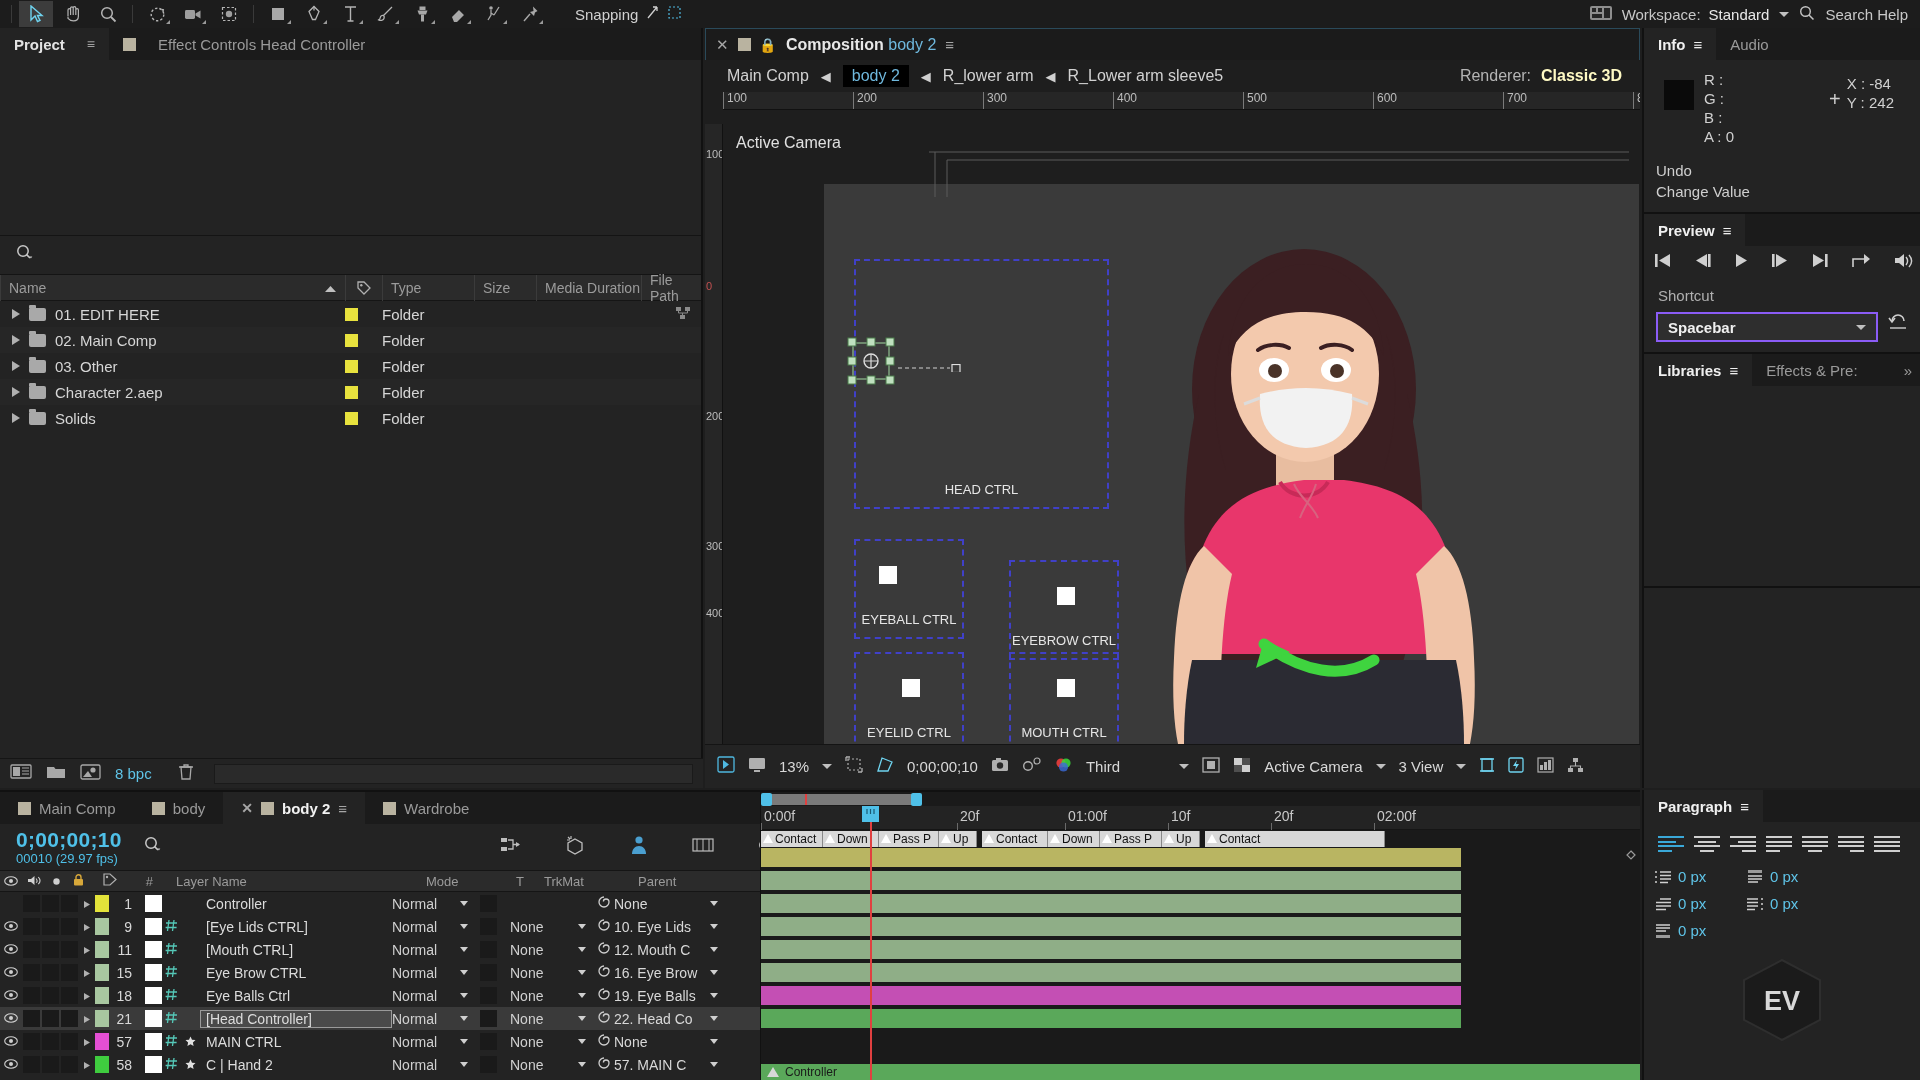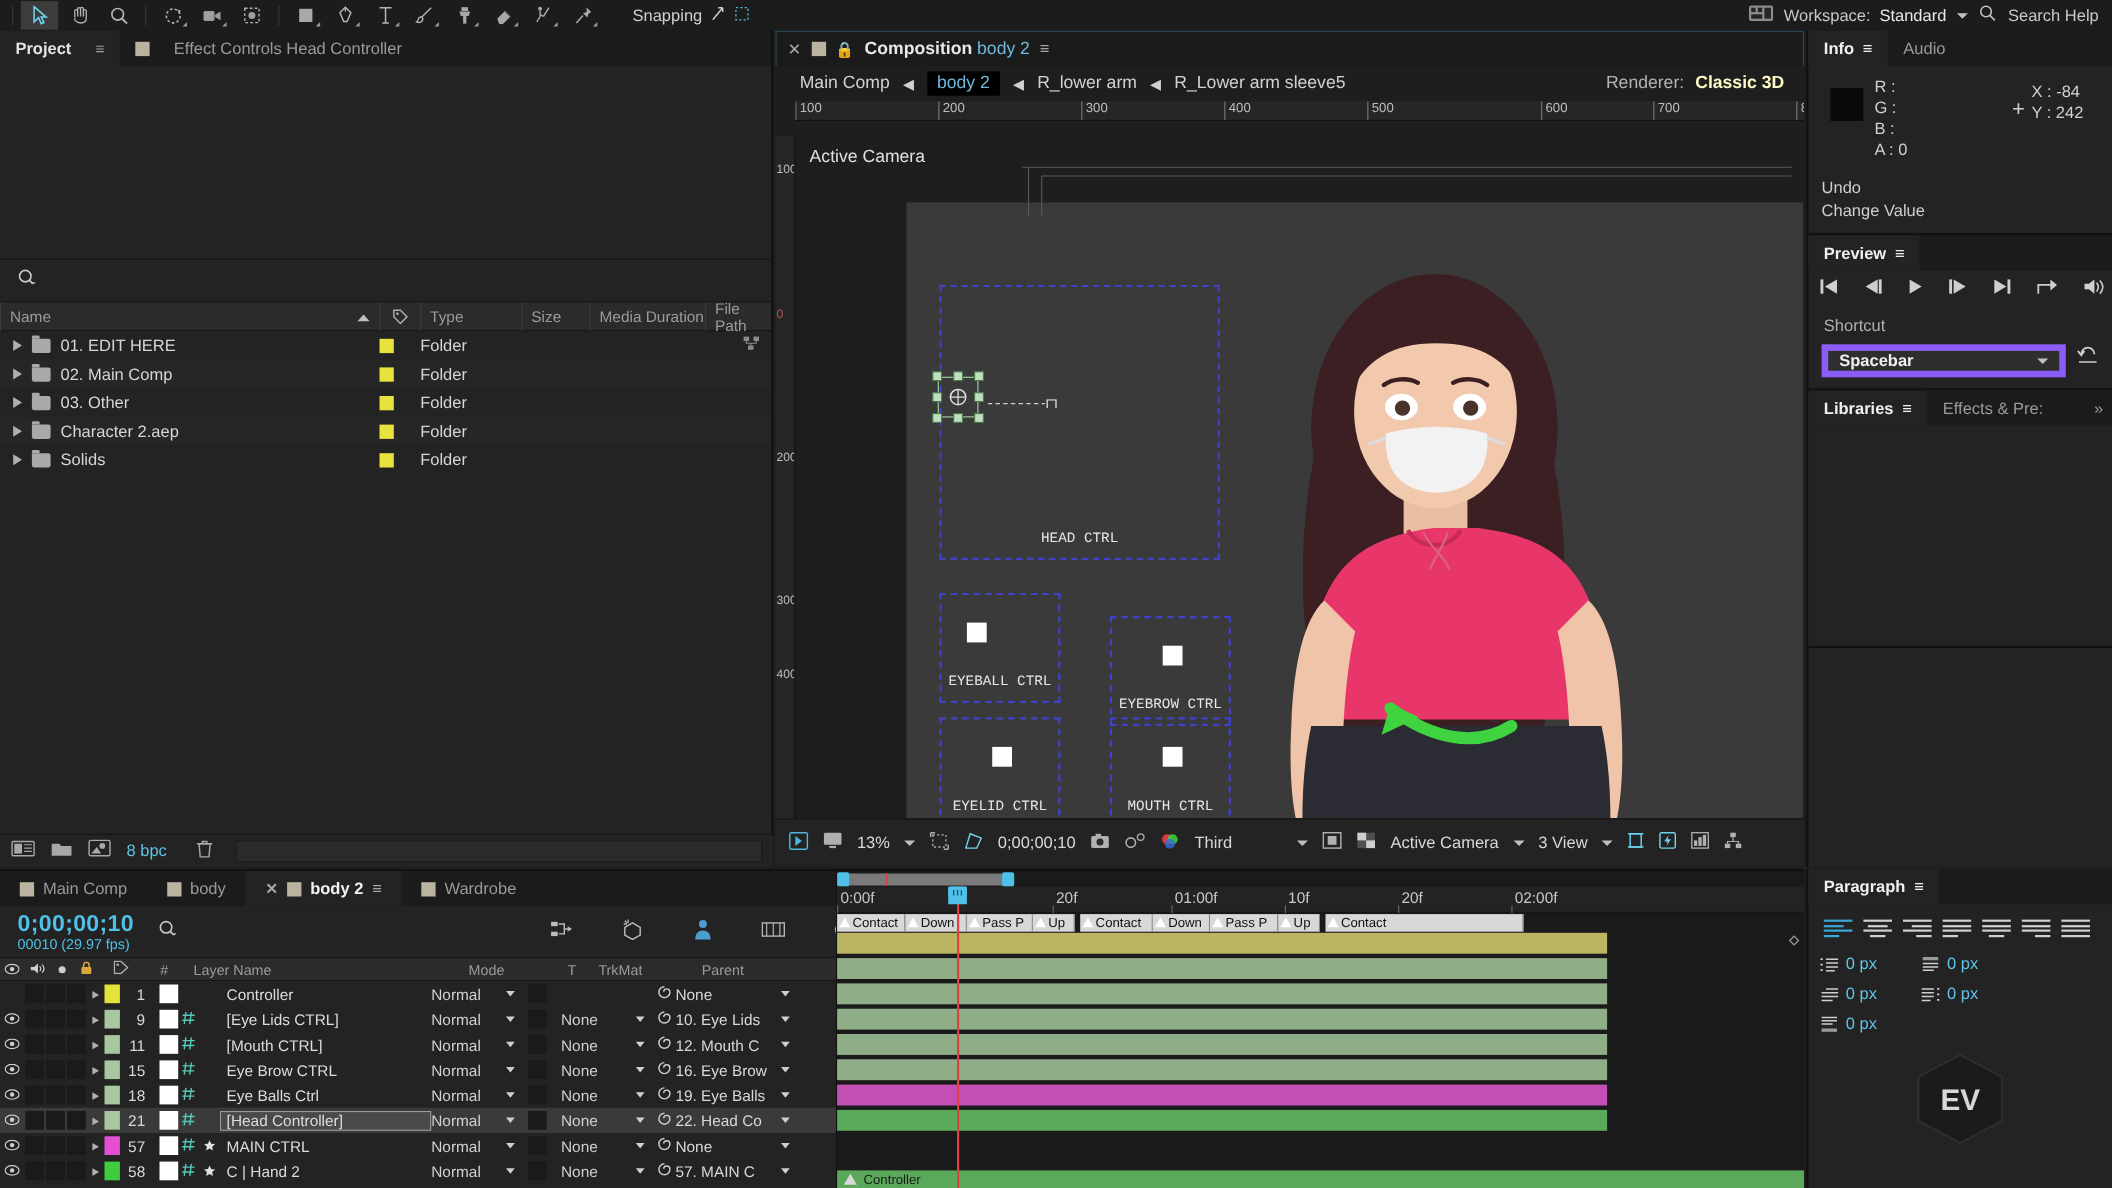--- a/index.html
+++ b/index.html
@@ -77,21 +77,21 @@
   .rtick { position:absolute; top:0; font-size:12px; color:#bdbdbd; padding-left:3px;
            border-left:1px solid #7a7a7a; height:18px; line-height:13px;}
   .ruler-v { position:absolute; left:0; top:96px; width:18px; bottom:44px; background:#262626;
              border-right:1px solid #111; overflow:hidden;}
   .vtick { position:absolute; left:1px; font-size:11px; color:#bdbdbd; width:16px; line-height:9px;
            text-align:left;}
   .canvas { position:absolute; left:19px; top:96px; right:0; bottom:44px; background:#1e1e1e; overflow:hidden; }
   .activecam { position:absolute; left:12px; top:10px; font-size:16px; color:#e0e0e0; }
   .artboard { position:absolute; left:100px; top:60px; width:815px; bottom:0; background:#3a3a3a; }
   .ctrlbox { position:absolute; border:2px dashed #4040c8; }
-  .ctrllabel { position:absolute; width:100%; text-align:center; font-size:13px; color:#e6e6e6;font-family:Liberation Mono, monospace; }
+  .ctrllabel { position:absolute; width:100%; text-align:center; font-size:13px; color:#e6e6e6; }
   .whitesq { position:absolute; width:18px; height:18px; background:#fff; }
   .compfoot { position:absolute; left:0; bottom:0; width:935px; height:44px; background:#232323;
               display:flex; align-items:center; gap:13px; padding-left:12px; border-top:1px solid #141414;}
   .cfitem { display:flex; align-items:center; gap:7px; font-size:15px; color:#d8d8d8; }
 
   
   .rdock { position:absolute; left:1642px; top:28px; width:278px; height:760px; background:#232323;
            border-left:2px solid #111; }
   .rpanel { border-bottom:2px solid #111; }
   .rtabs { height:32px; background:#1b1b1b; display:flex; align-items:stretch; }
@@ -99,21 +99,21 @@
   .rtab.active { background:#232323; color:#f0f0f0; font-weight:bold; }
   .infobody { padding:10px 12px 8px 12px; display:flex; }
   .cswatch { width:30px;height:30px;background:#0a0a0a; margin:10px 10px 0 8px; }
   .rgb { font-size:15px; line-height:19px; color:#d0d0d0; }
   .xy { margin-left:auto; font-size:15px; line-height:19px; color:#d0d0d0; padding-right:14px; text-align:left;}
   .undo { padding:6px 0 10px 12px; font-size:15px; line-height:21px; color:#cfcfcf; }
   .prevbody { padding:10px 12px; }
   .transport { display:flex; align-items:center; gap:22px; padding:6px 4px 14px 10px; color:#cfcfcf; }
   .spacer-flex { margin-left:auto; }
   .shortcutlbl { font-size:15px; color:#b0b0b0; padding-left:2px; }
-  .selbox { margin-top:8px; height:30px; background:#2e2e2e; border:6px solid #8b5cf6; display:flex;
+  .selbox { margin-top:8px; height:30px; background:#2e2e2e; border:2px solid #8b5cf6; display:flex;
             align-items:center; padding:0 10px; font-size:15px; color:#f0f0f0; font-weight:bold; }
   .libbody { height:200px; background:#232323; }
 
   
   .paragraph { position:absolute; left:1642px; top:790px; width:278px; height:290px; background:#232323;
                border-left:2px solid #111; }
   .alignrow { display:flex; gap:10px; padding:12px 12px 6px 14px; }
   .alignico { width:26px;height:20px; display:flex; flex-direction:column; justify-content:space-between; padding:2px 0;}
   .alignico i { display:block; height:2px; background:#cfcfcf; }
   .alignico.on i { background:#3aa8d8; }
@@ -451,21 +451,21 @@
         <span class="renderval">Classic 3D</span>
       </span>
     </div>
 
     <div class="ruler-h">
       <span class="rtick" style="left:0px">100</span>
       <span class="rtick" style="left:130px">200</span>
       <span class="rtick" style="left:260px">300</span>
       <span class="rtick" style="left:390px">400</span>
       <span class="rtick" style="left:520px">500</span>
-      <span class="rtick" style="left:678px">600</span>
+      <span class="rtick" style="left:650px">600</span>
       <span class="rtick" style="left:780px">700</span>
       <span class="rtick" style="left:910px">800</span>
     </div>
 
     <div class="ruler-v">
       <span class="vtick" style="top:26px">100</span>
       <span class="vtick" style="top:158px;color:#c05050">0</span>
       <span class="vtick" style="top:288px">200</span>
       <span class="vtick" style="top:418px">300</span>
       <span class="vtick" style="top:485px">400</span>

